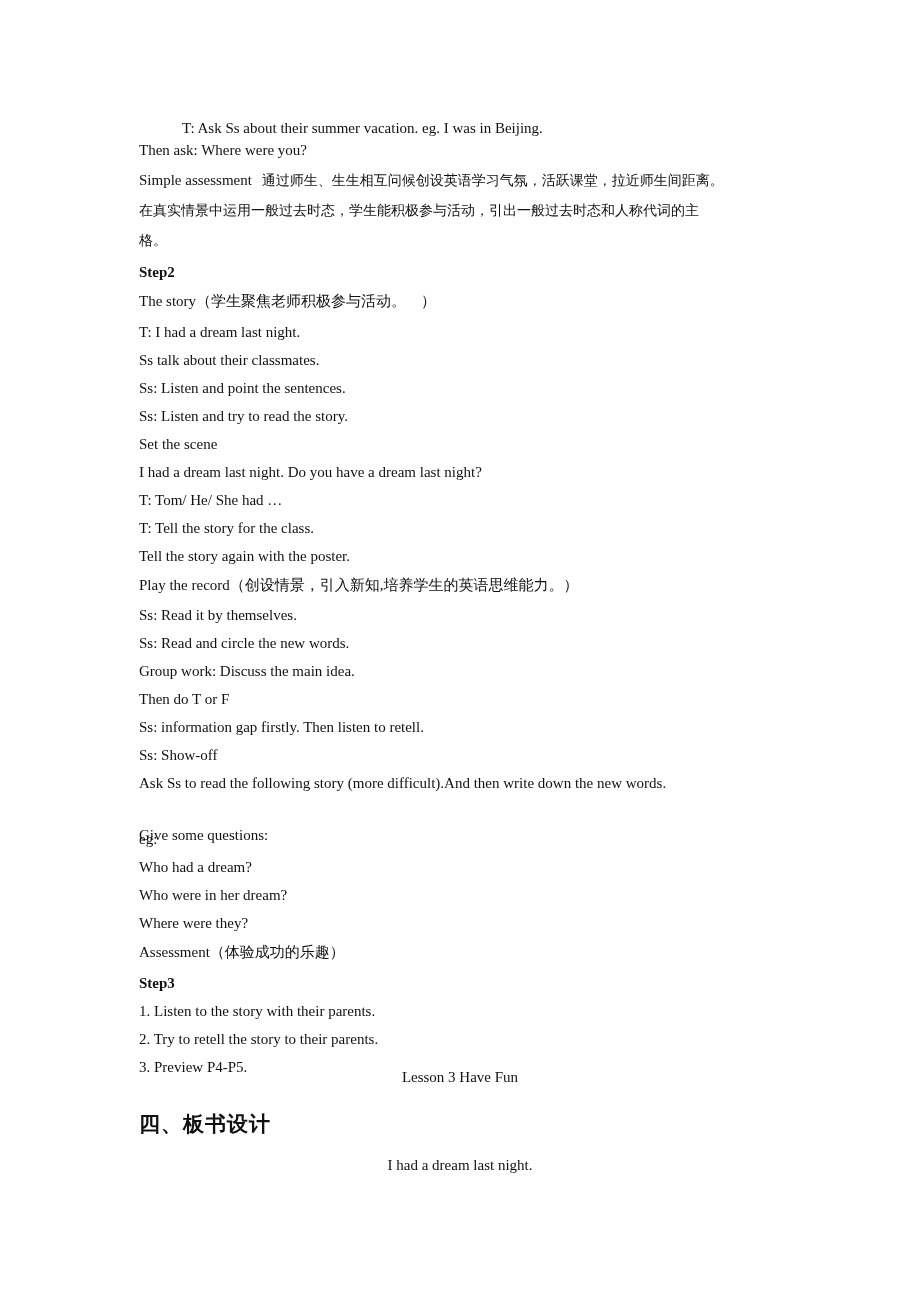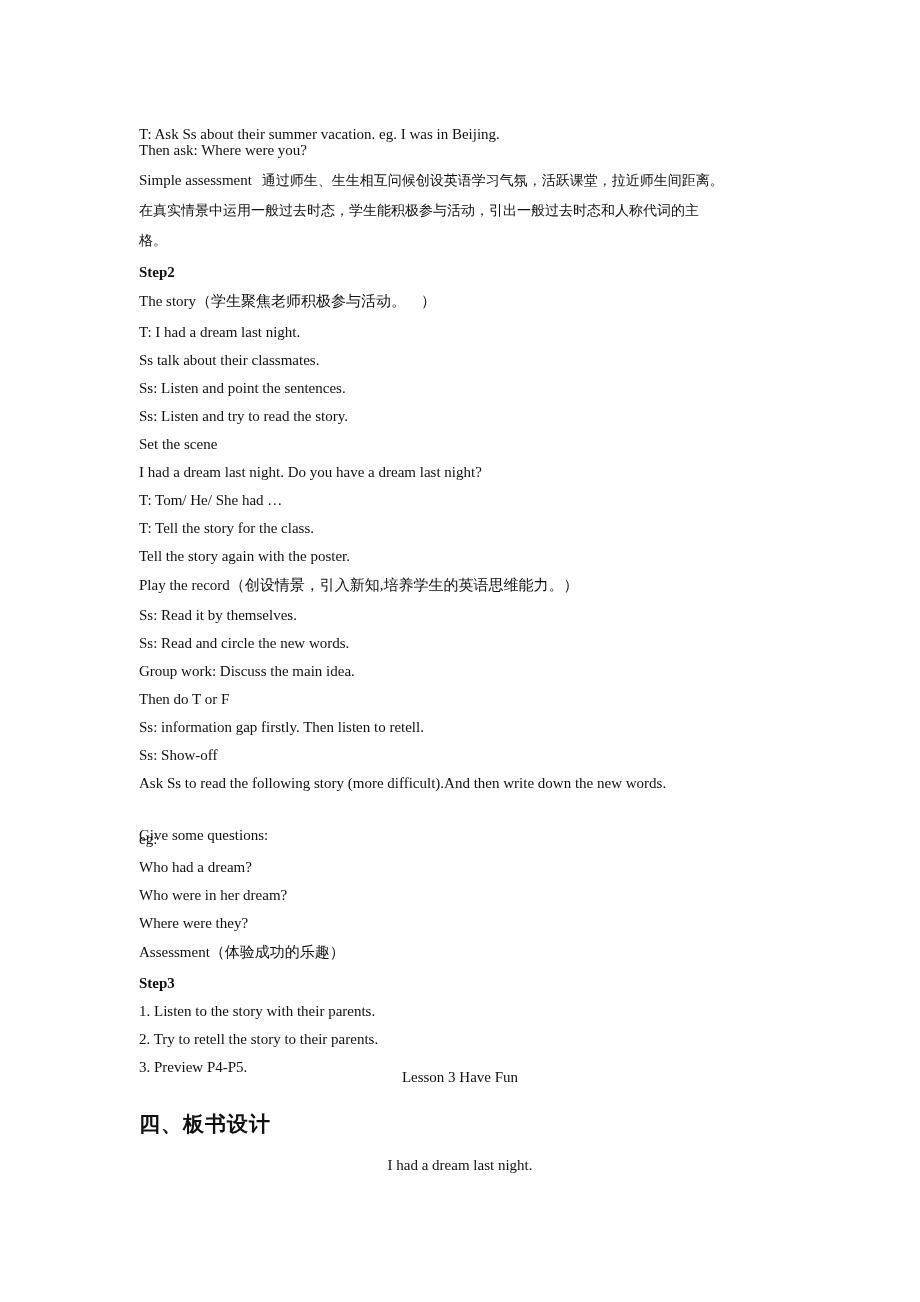--- a/index.html
+++ b/index.html
@@ -49,21 +49,21 @@
       font-size: 15px;
       line-height: 18px;
       white-space: nowrap;
     }
   </style>
 </head>
 <body>
 
 <div class="page">
 
-  <div class="line" style="top:125px;">T: Ask Ss about their summer vacation. eg. I was in Beijing.</div>
+  <div class="line" style="top:119px;margin-left:43px;">T: Ask Ss about their summer vacation. eg. I was in Beijing.</div>
   <div class="line" style="top:141px;">Then ask: Where were you?</div>
   <div class="line" style="top:171px;">
     <span>Simple assessment</span>
     <span style="font-family:'DejaVu Sans', sans-serif; font-size:14px; margin-left:6px;">通过师生、生生相互问候创设英语学习气氛，活跃课堂，拉近师生间距离。</span>
   </div>
   <div class="line" style="top:201px; font-family:'DejaVu Sans', sans-serif; font-size:14px;">在真实情景中运用一般过去时态，学生能积极参与活动，引出一般过去时态和人称代词的主</div>
   <div class="line" style="top:231px; font-family:'DejaVu Sans', sans-serif; font-size:14px;">格。</div>
 
   <div class="line bold" style="top:263px;">Step2</div>
   <div class="line" style="top:292px;">The story（学生聚焦老师积极参与活动。　）</div>

